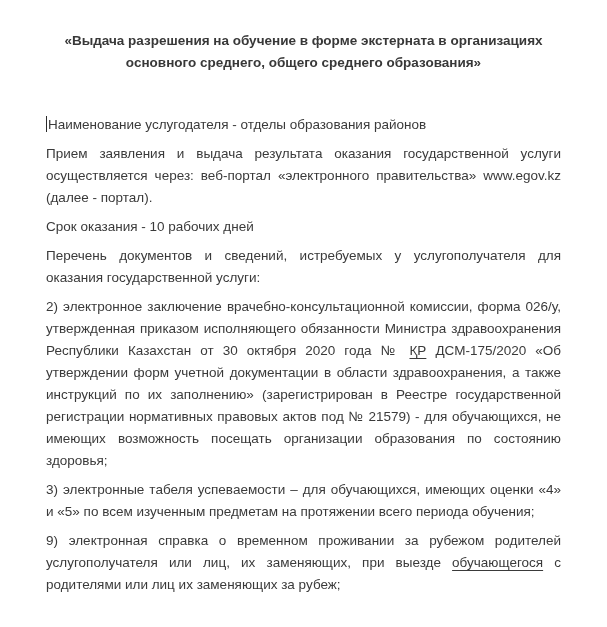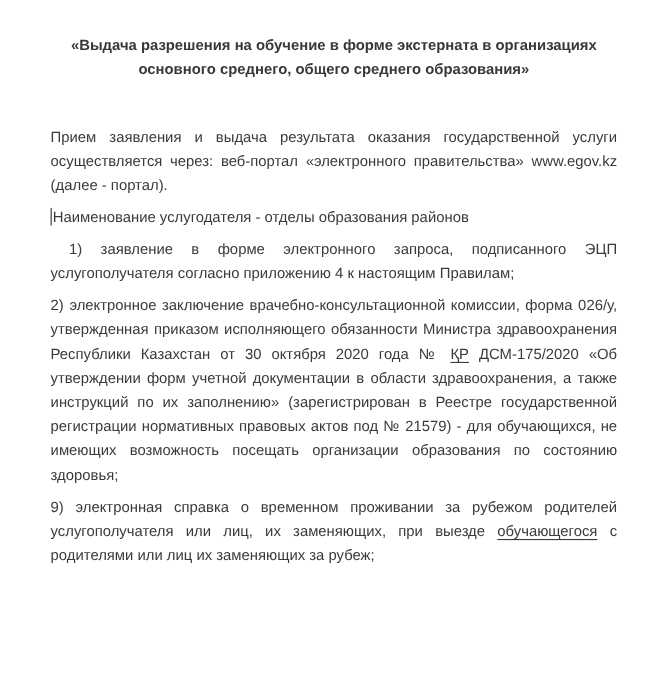--- a/index.html
+++ b/index.html
@@ -64,26 +64,28 @@
     text-decoration: underline;
   }
 </style>
 </head>
 <body>
 
 <div class="page">
 
   <h1 class="doc-title">«Выдача разрешения на обучение в форме экстерната в организациях основного среднего, общего среднего образования»</h1>
 
+  <p class="para"><span class="caret"></span><span>Наименование услугодателя - отделы образования районов</span></p>
+
   <p class="para">Прием заявления и выдача результата оказания государственной услуги осуществляется через: веб-портал «электронного правительства» www.egov.kz (далее - портал).</p>
 
-  <p class="para"><span class="caret"></span><span>Наименование услугодателя - отделы образования районов</span></p>
+  <p class="para">Срок оказания - 10 рабочих дней</p>
 
+  <p class="para">Перечень документов и сведений, истребуемых у услугополучателя для оказания государственной услуги:</p>
 
-
-  <p class="para">&nbsp;1) заявление в форме электронного запроса, подписанного ЭЦП услугополучателя согласно приложению 4 к настоящим Правилам;</p>
 
   <p class="para"><span>2) электронное заключение врачебно-консультационной комиссии, форма 026/у, утвержденная приказом исполняющего обязанности Министра здравоохранения Республики Казахстан от 30 октября 2020 года № </span><span class="spell-flag">ҚР</span><span> ДСМ-175/2020 «Об утверждении форм учетной документации в области здравоохранения, а также инструкций по их заполнению» (зарегистрирован в Реестре государственной регистрации нормативных правовых актов под № 21579) - для обучающихся, не имеющих возможность посещать организации образования по состоянию здоровья;</span></p>
 
+  <p class="para">3) электронные табеля успеваемости – для обучающихся, имеющих оценки «4» и «5» по всем изученным предметам на протяжении всего периода обучения;</p>
 
   <p class="para"><span>9) электронная справка о временном проживании за рубежом родителей услугополучателя или лиц, их заменяющих, при выезде </span><span class="grammar-flag">обучающегося</span><span> с родителями или лиц их заменяющих за рубеж;</span></p>
 
 </div>
 
 </body></html>

